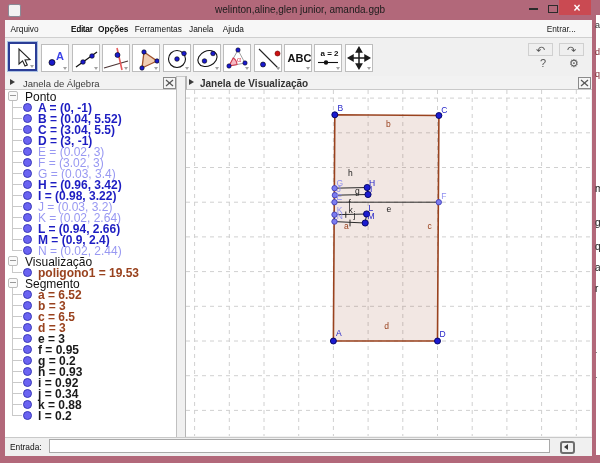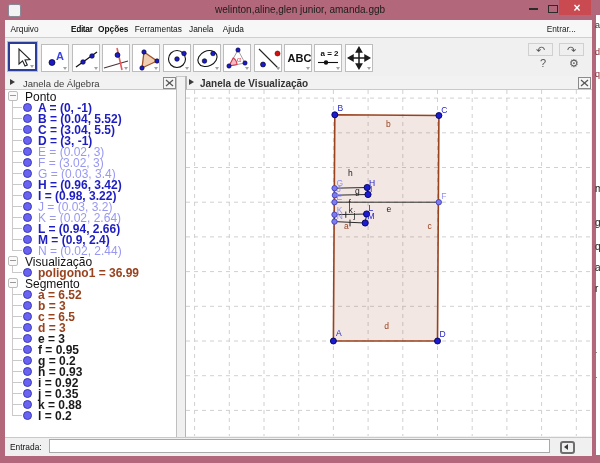--- a/index.html
+++ b/index.html
@@ -239,21 +239,21 @@
   <div class="row pl" style="left:38px;top:210.9px;">K = (0.02, 2.64)</div>
   <div class="blt" style="left:23px;top:223.9px;"></div>
   <div class="row dk" style="left:38px;top:221.9px;">L = (0.94, 2.66)</div>
   <div class="blt" style="left:23px;top:234.9px;"></div>
   <div class="row dk" style="left:38px;top:232.9px;">M = (0.9, 2.4)</div>
   <div class="blt" style="left:23px;top:245.9px;"></div>
   <div class="row pl" style="left:38px;top:243.9px;">N = (0.02, 2.44)</div>
   <div class="abs exp" style="left:8px;top:256.4px;"></div>
   <div class="row" style="left:25px;top:254.9px;color:#111;">Visualização</div>
   <div class="blt" style="left:23px;top:267.9px;"></div>
-  <div class="row br" style="left:38px;top:265.9px;">poligono1 = 36.99</div>
+  <div class="row br" style="left:38px;top:265.9px;">poligono1 = 19.53</div>
   <div class="abs exp" style="left:8px;top:278.4px;"></div>
   <div class="row" style="left:25px;top:276.9px;color:#111;">Segmento</div>
   <div class="blt" style="left:23px;top:289.9px;"></div>
   <div class="row br" style="left:38px;top:287.9px;">a = 6.52</div>
   <div class="blt" style="left:23px;top:300.9px;"></div>
   <div class="row br" style="left:38px;top:298.9px;">b = 3</div>
   <div class="blt" style="left:23px;top:311.9px;"></div>
   <div class="row br" style="left:38px;top:309.9px;">c = 6.5</div>
   <div class="blt" style="left:23px;top:322.9px;"></div>
   <div class="row br" style="left:38px;top:320.9px;">d = 3</div>
@@ -261,21 +261,21 @@
   <div class="row bk" style="left:38px;top:331.9px;">e = 3</div>
   <div class="blt" style="left:23px;top:344.9px;"></div>
   <div class="row bk" style="left:38px;top:342.9px;">f = 0.95</div>
   <div class="blt" style="left:23px;top:355.9px;"></div>
   <div class="row bk" style="left:38px;top:353.9px;">g = 0.2</div>
   <div class="blt" style="left:23px;top:366.9px;"></div>
   <div class="row bk" style="left:38px;top:364.9px;">h = 0.93</div>
   <div class="blt" style="left:23px;top:377.9px;"></div>
   <div class="row bk" style="left:38px;top:375.9px;">i = 0.92</div>
   <div class="blt" style="left:23px;top:388.9px;"></div>
-  <div class="row bk" style="left:38px;top:386.9px;">j = 0.35</div>
+  <div class="row bk" style="left:38px;top:386.9px;">j = 0.34</div>
   <div class="blt" style="left:23px;top:399.9px;"></div>
   <div class="row bk" style="left:38px;top:397.9px;">k = 0.88</div>
   <div class="blt" style="left:23px;top:410.9px;"></div>
   <div class="row bk" style="left:38px;top:408.9px;">l = 0.2</div>
   <div class="tl" style="left:12px;top:101.4px;width:1px;height:149.0px;"></div>
   <div class="tl" style="left:12px;top:266.4px;width:1px;height:6.0px;"></div>
   <div class="tl" style="left:12px;top:288.4px;width:1px;height:127.0px;"></div>
   <div class="tl" style="left:12px;top:107.4px;width:10px;height:1px;"></div>
   <div class="tl" style="left:12px;top:118.4px;width:10px;height:1px;"></div>
   <div class="tl" style="left:12px;top:129.4px;width:10px;height:1px;"></div>

